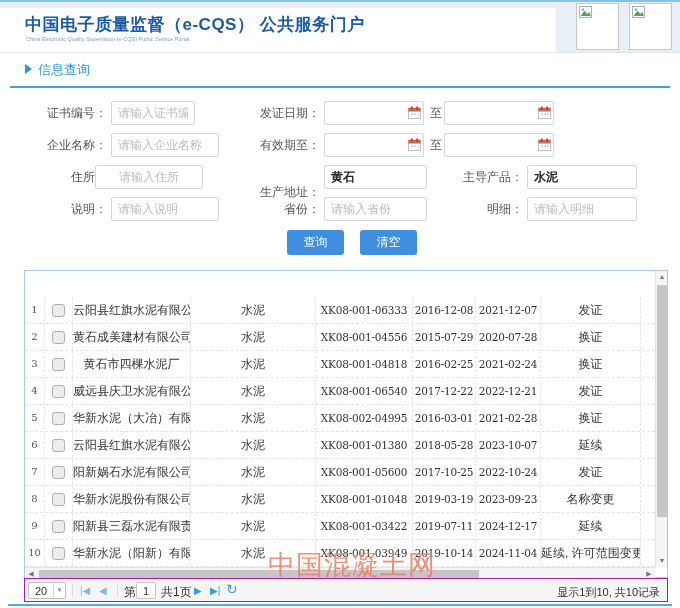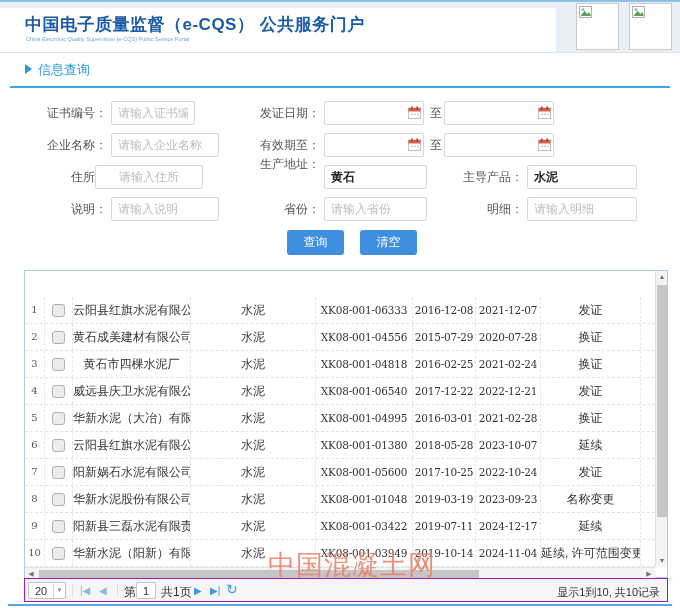--- a/index.html
+++ b/index.html
@@ -169,21 +169,21 @@
       <rect x="3" y="0.5" width="1.6" height="3" fill="#9a4236"></rect>
         <rect x="8.4" y="0.5" width="1.6" height="3" fill="#9a4236"></rect>
       <rect x="3" y="7.5" width="2" height="1.5" fill="#cfcfcf"></rect>
         <rect x="6" y="7.5" width="2" height="1.5" fill="#cfcfcf"></rect>
         <rect x="9" y="7.5" width="2" height="1.5" fill="#cfcfcf"></rect>
     </svg>
   </div>
 
   <div class="f-label" style="left:27px;top:165px">住所：</div>
   <input class="f-input" style="left: 95px; top: 165px; width: 108px; text-align: center;" placeholder="请输入住所">
-  <div class="f-label" style="left:240px;top:152px">生产地址：</div>
+  <div class="f-label" style="left:240px;top:180px">生产地址：</div>
   <input class="f-input bold" style="left: 324px; top: 165px; width: 103px;" value="黄石">
   <div class="f-label" style="left:443px;top:165px">主导产品：</div>
   <input class="f-input bold" style="left: 527px; top: 165px; width: 110px;" value="水泥">
 
   <div class="f-label" style="left:27px;top:197px">说明：</div>
   <input class="f-input" style="left: 111px; top: 197px; width: 108px;" placeholder="请输入说明">
   <div class="f-label" style="left:240px;top:197px">省份：</div>
   <input class="f-input" style="left: 324px; top: 197px; width: 103px;" placeholder="请输入省份">
   <div class="f-label" style="left:443px;top:197px">明细：</div>
   <input class="f-input" style="left: 527px; top: 197px; width: 110px;" placeholder="请输入明细">
@@ -246,21 +246,21 @@
           <div class="tcell c-note">发证</div>
           <div class="tcell c-fill"></div>
         </div>
         <div class="trow">
           <div class="tcell c-num">5</div>
           <div class="tcell c-check">
             <span class="cbx"></span>
           </div>
           <div class="tcell c-company">华新水泥（大冶）有限公司</div>
           <div class="tcell c-product">水泥</div>
-          <div class="tcell c-cert">XK08-001-04995</div>
+          <div class="tcell c-cert">XK08-002-04995</div>
           <div class="tcell c-issue">2016-03-01</div>
           <div class="tcell c-valid">2021-02-28</div>
           <div class="tcell c-note">换证</div>
           <div class="tcell c-fill"></div>
         </div>
         <div class="trow">
           <div class="tcell c-num">6</div>
           <div class="tcell c-check">
             <span class="cbx"></span>
           </div>

